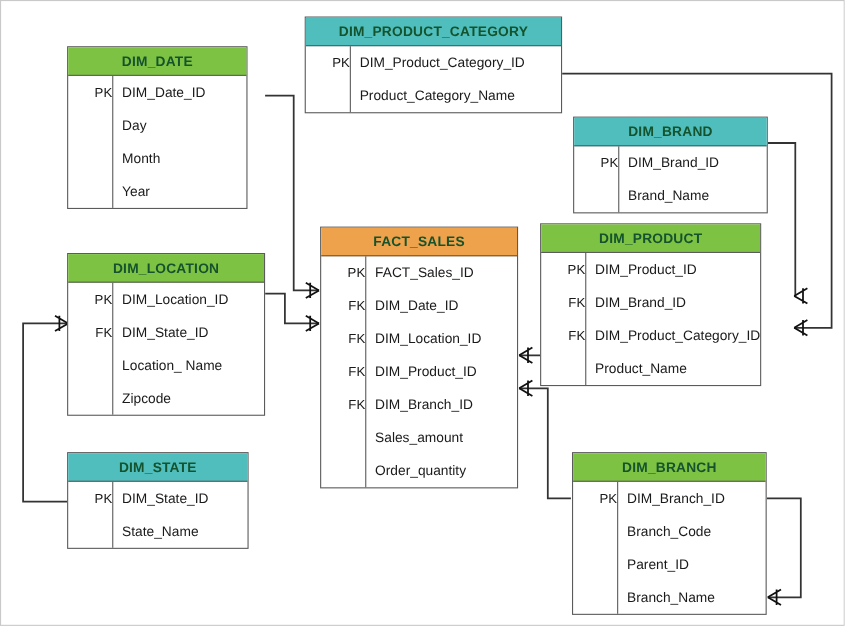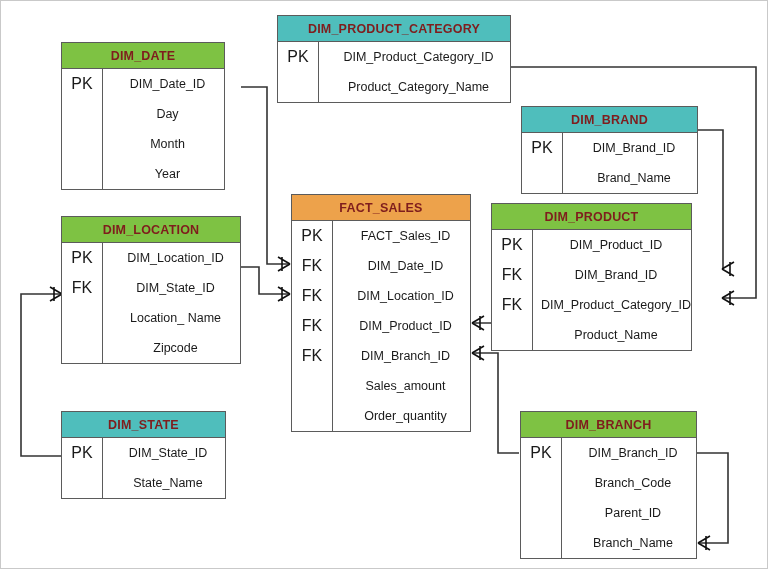--- a/index.html
+++ b/index.html
@@ -31,53 +31,52 @@
     border: 1.6px solid #5b5b5b;
     background: #ffffff;
     z-index: 2;
   }
   .entity-title {
     height: 26px;
     line-height: 26px;
     text-align: center;
     font-size: 12.5px;
     font-weight: bold;
-    color: #7f1d1d;
+    color: #14532d;
     letter-spacing: 0.2px;
     border-bottom: 1.6px solid #5b5b5b;
     box-sizing: border-box;
     white-space: nowrap;
     overflow: hidden;
   }
   .entity-rows {
     position: relative;
   }
   .row {
     display: flex;
     align-items: center;
     height: 30px;
     box-sizing: border-box;
     font-size: 12.5px;
     color: #1a1a1a;
   }
   .row .keycell {
     width: 40px;
     min-width: 40px;
-    text-align: center;
-    font-size: 16px;
+    text-align: right;
+    font-size: 12px;
     color: #1a1a1a;
     box-sizing: border-box;
   }
   .row .namecell {
     flex: 1;
     padding-left: 9px;
     box-sizing: border-box;
     white-space: nowrap;
     overflow: hidden;
-    text-align: center;
   }
   .divider {
     position: absolute;
     top: 0;
     bottom: 0;
     left: 40px;
     width: 1.4px;
     background: #5b5b5b;
   }
   .hdr-green  { background: #7EC243; }
@@ -182,21 +181,21 @@
           <div class="row">
             <div class="keycell">PK</div>
             <div class="namecell">DIM_Brand_ID</div>
           </div>
           <div class="row">
             <div class="keycell"></div>
             <div class="namecell">Brand_Name</div>
           </div>
         </div>
       </div>
-      <div class="entity" style="left: 60px; top: 215px; width: 180px;">
+      <div class="entity" style="left: 60px; top: 229px; width: 180px;">
         <div class="entity-title hdr-green">DIM_LOCATION</div>
         <div class="entity-rows">
           <div class="divider"></div>
           <div class="row">
             <div class="keycell">PK</div>
             <div class="namecell">DIM_Location_ID</div>
           </div>
           <div class="row">
             <div class="keycell">FK</div>
             <div class="namecell">DIM_State_ID</div>
@@ -204,21 +203,21 @@
           <div class="row">
             <div class="keycell"></div>
             <div class="namecell">Location_ Name</div>
           </div>
           <div class="row">
             <div class="keycell"></div>
             <div class="namecell">Zipcode</div>
           </div>
         </div>
       </div>
-      <div class="entity" style="left: 290px; top: 193px; width: 180px;">
+      <div class="entity" style="left: 290px; top: 205px; width: 180px;">
         <div class="entity-title hdr-orange">FACT_SALES</div>
         <div class="entity-rows">
           <div class="divider"></div>
           <div class="row">
             <div class="keycell">PK</div>
             <div class="namecell">FACT_Sales_ID</div>
           </div>
           <div class="row">
             <div class="keycell">FK</div>
             <div class="namecell">DIM_Date_ID</div>

